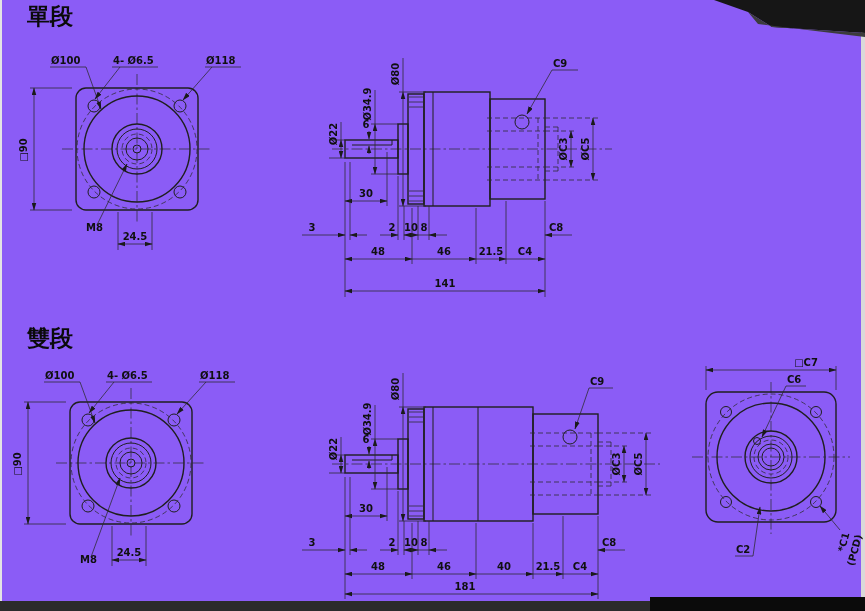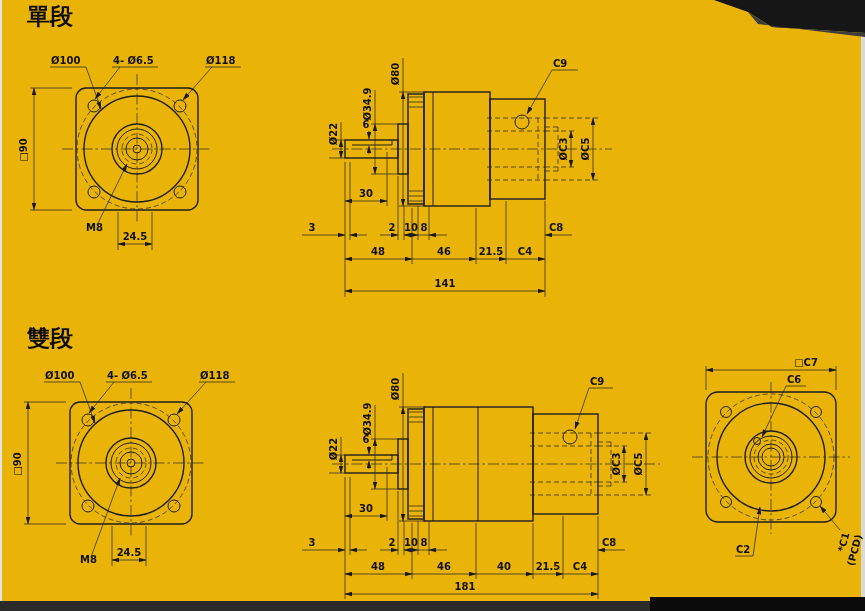--- a/index.html
+++ b/index.html
@@ -1,16 +1,16 @@
 <!DOCTYPE html>
 <html><head>
 <meta charset="utf-8">
 <style>
   html,body{margin:0;padding:0;background:#fff;}
-  .canvas{position:relative;width:865px;height:611px;background:#eab308;overflow:hidden;
+  .canvas{position:relative;width:865px;height:611px;background:#8b5cf6;overflow:hidden;
           font-family:"DejaVu Sans",sans-serif;}
   svg{display:block}
   .ln{stroke:#1f1f1f;stroke-width:1.4;fill:none;stroke-linecap:square}
   .md{stroke:#1f1f1f;stroke-width:1;fill:none}
   .tn{stroke:#2a2a2a;stroke-width:.75;fill:none}
   .dash{stroke-dasharray:5 3}
   .cl{stroke:#2a2a2a;stroke-width:.7;fill:none;stroke-dasharray:11 3 2.5 3}
   .t{font:600 10px "DejaVu Sans",sans-serif;fill:#101010}
   .title{font:700 23px "DejaVu Sans",sans-serif;fill:#0a0a0a}
 </style>

